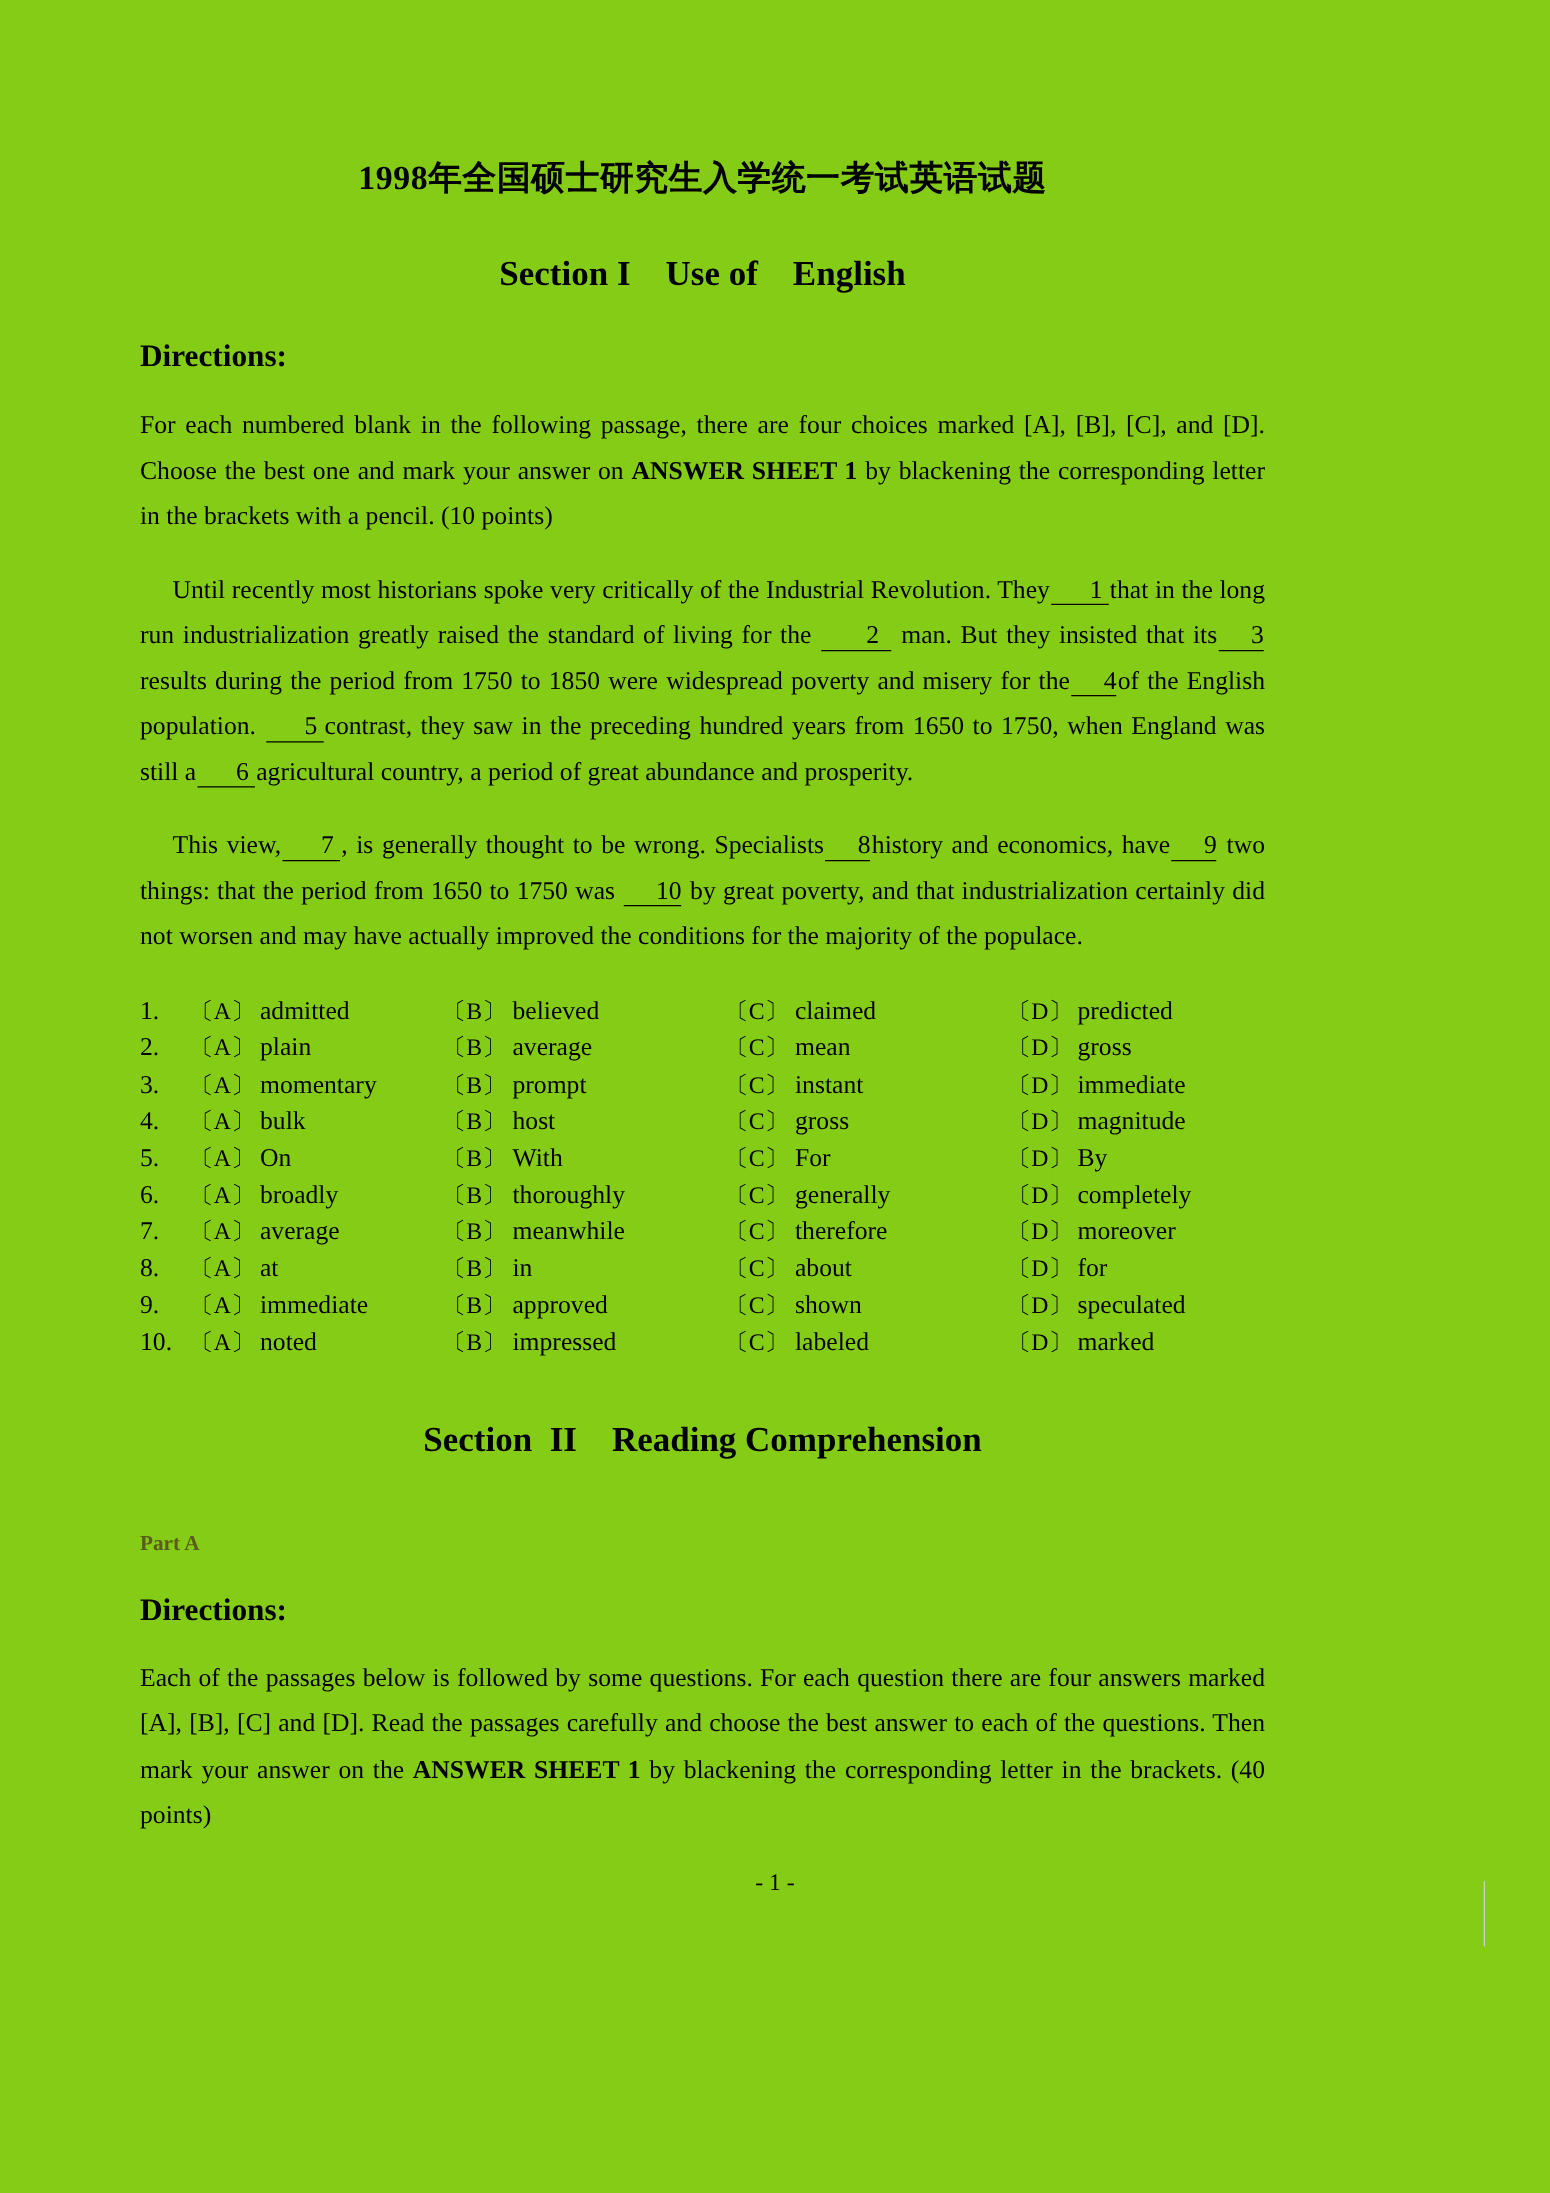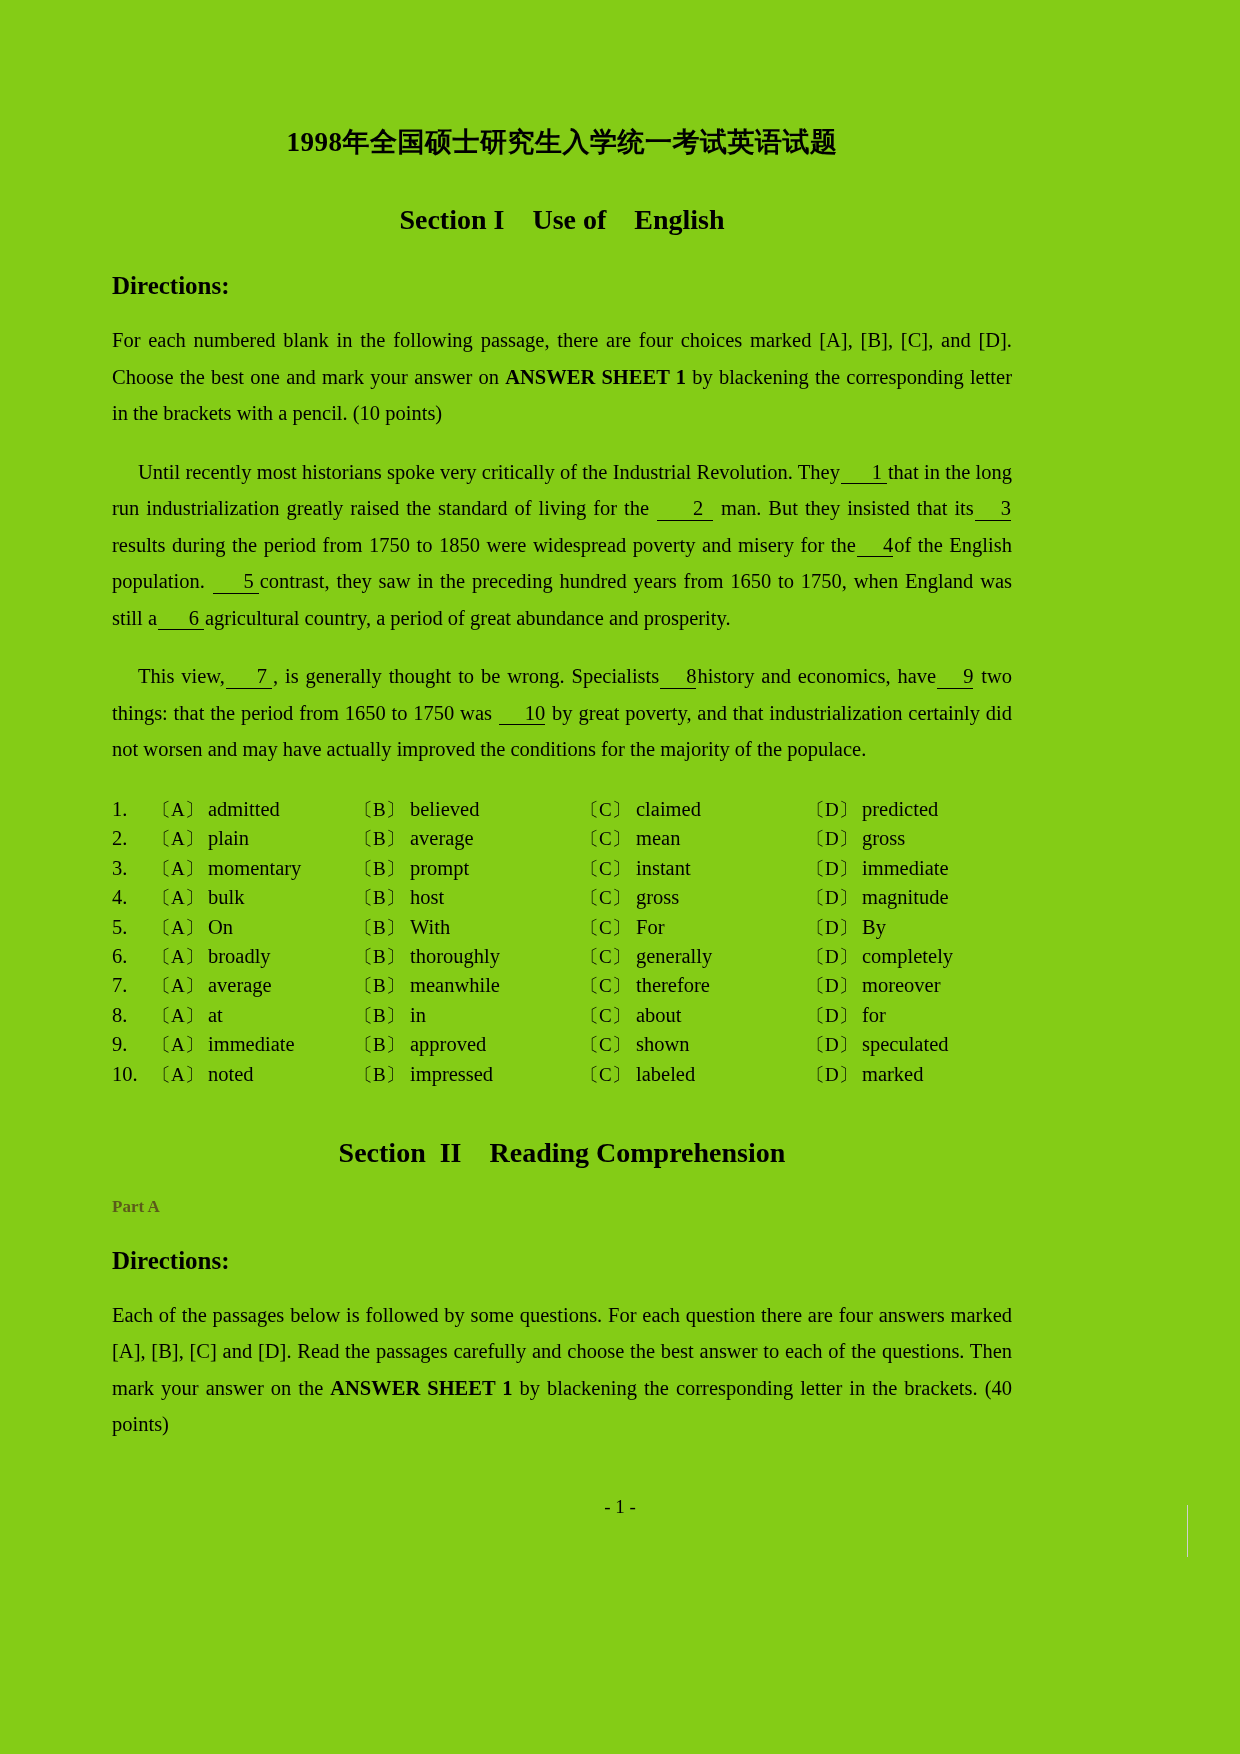--- a/index.html
+++ b/index.html
@@ -62,21 +62,21 @@
     margin-top: 36px;
     margin-bottom: 0;
   }
   .directions-label.tight {
     margin-top: 30px;
   }
   .part-label {
     font-size: 17px;
     font-weight: bold;
     color: #5b5b1a;
-    margin-top: 28px;
+    margin-top: 56px;
     margin-bottom: 0;
   }
   p.body {
     font-size: 20.5px;
     line-height: 36.5px;
     text-align: justify;
     text-justify: inter-word;
     margin: 22px 0 0 0;
   }
   p.body.passage {

